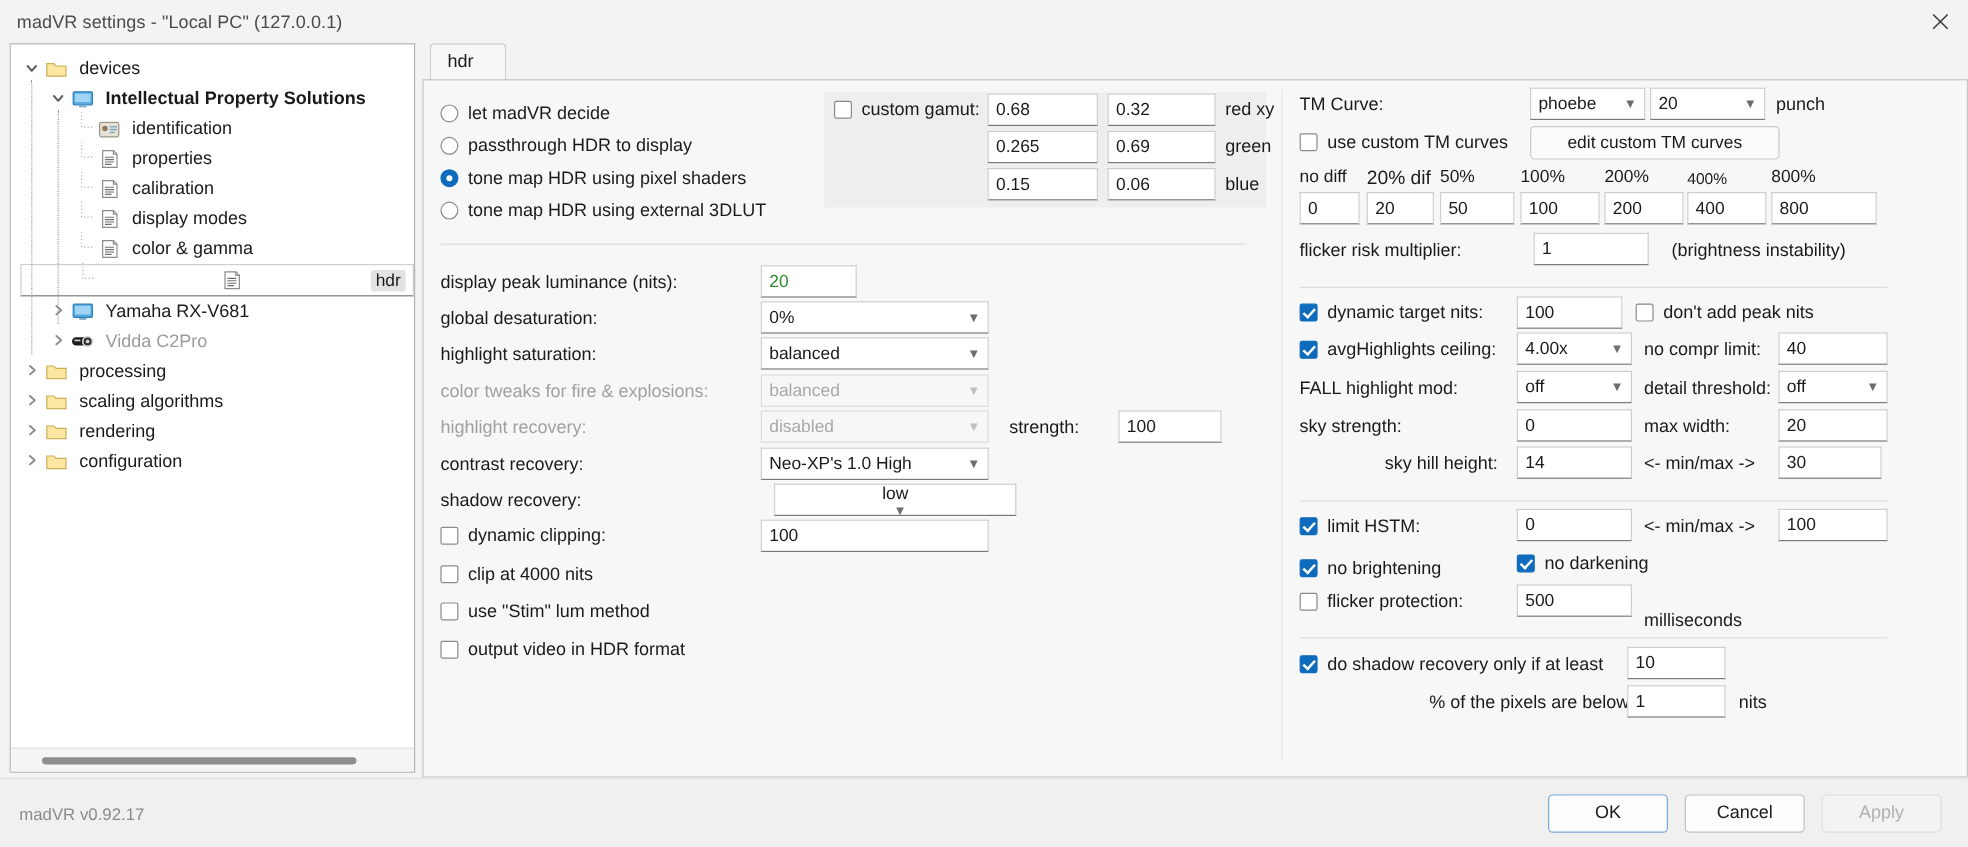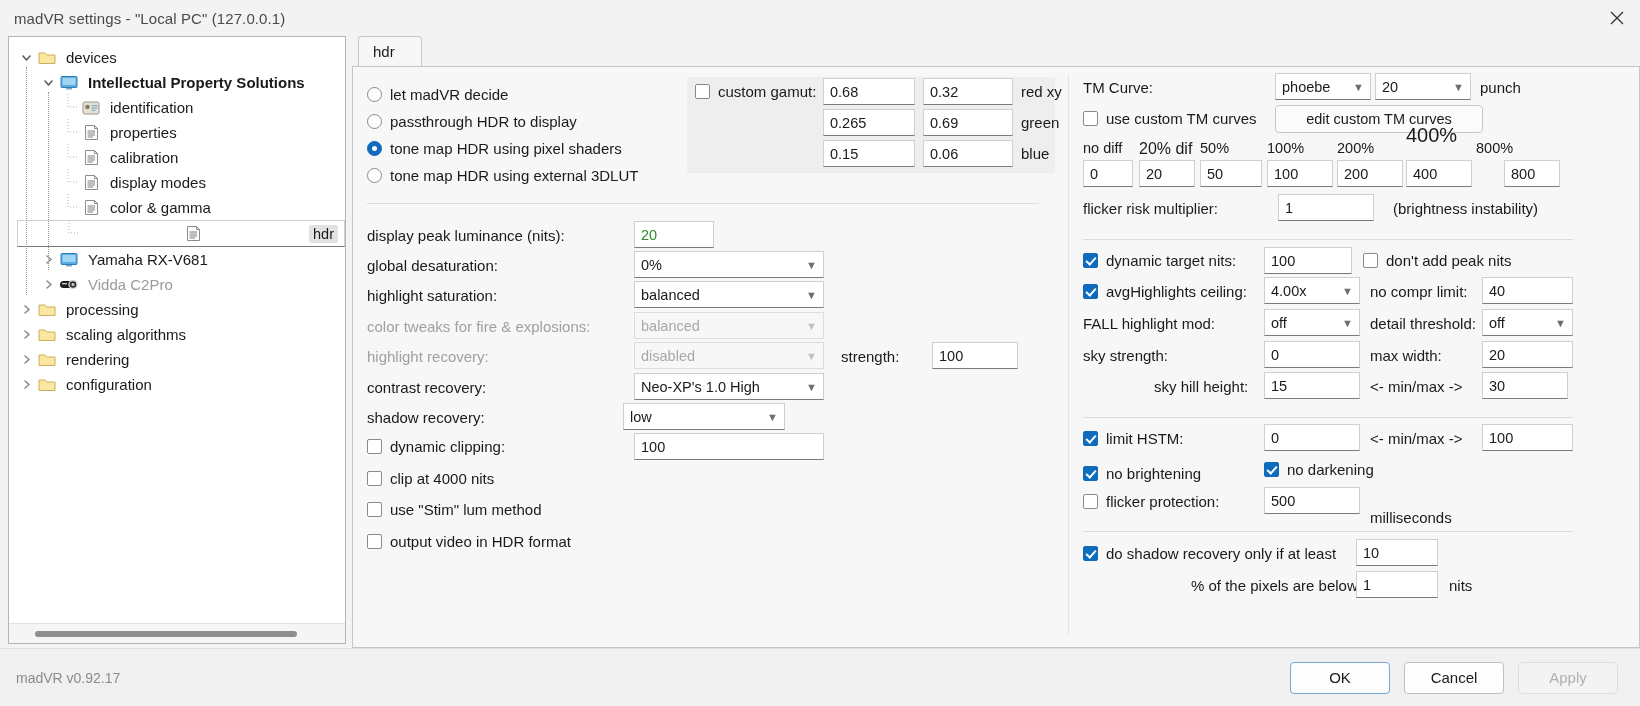--- a/index.html
+++ b/index.html
@@ -501,21 +501,21 @@
         <div class="abs lbl" style="left:488px; top:281px;">strength:</div>
         <div class="abs txt" style="left:579px; top:275px; width:86px;">100</div>
 
         <div class="abs lbl" style="left:14px; top:312px;">contrast recovery:</div>
         <div class="abs sel" style="left:281px; top:306px; width:190px;">
           <span>Neo-XP's 1.0 High</span>
           <span class="cv">▼</span>
         </div>
 
         <div class="abs lbl" style="left:14px; top:342px;">shadow recovery:</div>
-        <div class="abs sel" style="left:270px; top:336px; width:162px;">
+        <div class="abs sel" style="left:292px; top:336px; width:202px;flex-direction:column;">
           <span>low</span>
           <span class="cv">▼</span>
         </div>
 
         <div class="abs row" style="left:14px; top:371px;">
           <span class="cb"></span>
           <span class="lbl" style="margin-left:8px;">dynamic clipping:</span>
         </div>
         <div class="abs txt" style="left:281px; top:366px; width:190px;">100</div>
 
@@ -559,24 +559,24 @@
             <div class="abs lbl" style="left: 730px; top: 73px; font-size: 14.5px;">no diff</div>
             <div class="abs txt" style="left: 730px; top: 93px; width: 50px;">0</div>
             <div class="abs lbl" style="left: 786px; top: 73px; font-size: 16px;">20% dif</div>
             <div class="abs txt" style="left: 786px; top: 93px; width: 56px;">20</div>
             <div class="abs lbl" style="left: 847px; top: 73px; font-size: 14.5px;">50%</div>
             <div class="abs txt" style="left: 847px; top: 93px; width: 62px;">50</div>
             <div class="abs lbl" style="left: 914px; top: 73px; font-size: 14.5px;">100%</div>
             <div class="abs txt" style="left: 914px; top: 93px; width: 66px;">100</div>
             <div class="abs lbl" style="left: 984px; top: 73px; font-size: 14.5px;">200%</div>
             <div class="abs txt" style="left: 984px; top: 93px; width: 66px;">200</div>
-            <div class="abs lbl" style="left: 1053px; top: 57px; font-size: 20px;">400%</div>
+            <div class="abs lbl" style="left: 1053px; top: 74px; font-size: 13px;">400%</div>
             <div class="abs txt" style="left: 1053px; top: 93px; width: 66px;">400</div>
             <div class="abs lbl" style="left: 1123px; top: 73px; font-size: 14.5px;">800%</div>
-            <div class="abs txt" style="left: 1151px; top: 93px; width: 56px;">800</div>
+            <div class="abs txt" style="left: 1123px; top: 93px; width: 88px;">800</div>
           </div>
 
         <div class="abs lbl" style="left:730px; top:133px;">flicker risk multiplier:</div>
         <div class="abs txt" style="left:925px; top:127px; width:96px;">1</div>
         <div class="abs lbl" style="left:1040px; top:133px;">(brightness instability)</div>
 
         <div class="hr" style="left:730px; top:172px; width:490px;"></div>
 
         <div class="abs row" style="left:730px; top:185px;">
           <span class="cb on"></span>
@@ -609,21 +609,21 @@
           <span>off</span>
           <span class="cv">▼</span>
         </div>
 
         <div class="abs lbl" style="left:730px; top:280px;">sky strength:</div>
         <div class="abs txt" style="left:911px; top:274px; width:96px;">0</div>
         <div class="abs lbl" style="left:1017px; top:280px;">max width:</div>
         <div class="abs txt" style="left:1129px; top:274px; width:91px;">20</div>
 
         <div class="abs lbl" style="left:801px; top:311px;">sky hill height:</div>
-        <div class="abs txt" style="left:911px; top:305px; width:96px;">15</div>
+        <div class="abs txt" style="left:911px; top:305px; width:96px;">14</div>
         <div class="abs lbl" style="left:1017px; top:311px;">&lt;- min/max -&gt;</div>
         <div class="abs txt" style="left:1129px; top:305px; width:86px;">30</div>
 
         <div class="hr" style="left:730px; top:350px; width:490px;"></div>
 
         <div class="abs row" style="left:730px; top:363px;">
           <span class="cb on"></span>
           <span class="lbl" style="margin-left:8px;">limit HSTM:</span>
         </div>
         <div class="abs txt" style="left:911px; top:357px; width:96px;">0</div>

